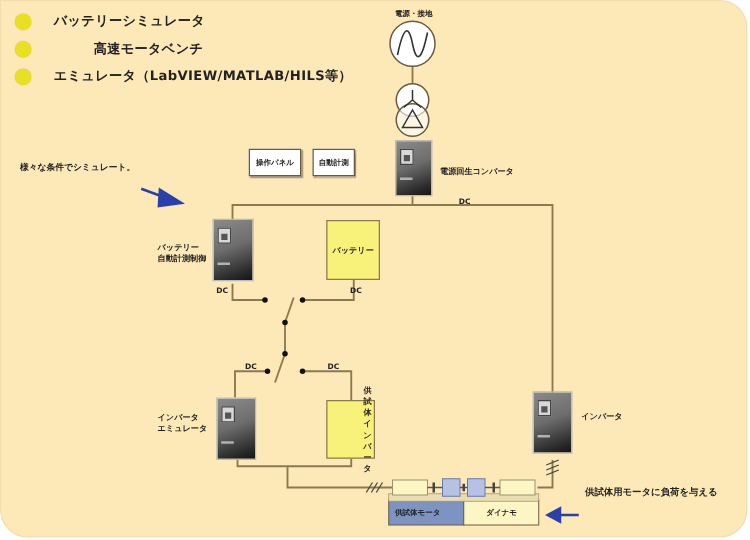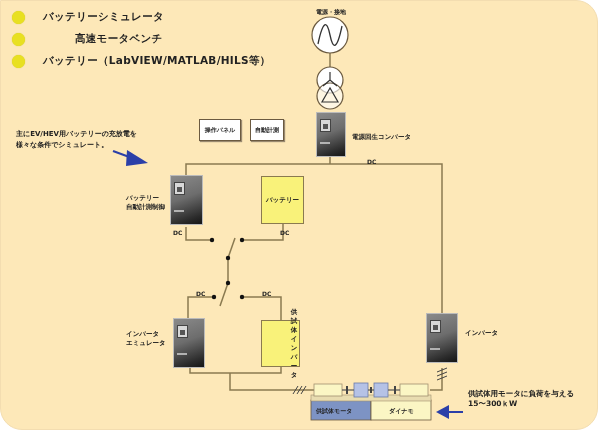--- a/index.html
+++ b/index.html
@@ -35,21 +35,21 @@
 <div class="bullet-row" style="top:9px;">
   <span class="bullet"></span>
   <span class="bullet-text">バッテリーシミュレータ</span>
 </div>
 <div class="bullet-row" style="top:31px;gap:32px;">
   <span class="bullet"></span>
   <span class="bullet-text">高速モータベンチ</span>
 </div>
 <div class="bullet-row" style="top:53px;">
   <span class="bullet"></span>
-  <span class="bullet-text">バッテリー（LabVIEW/MATLAB/HILS等）</span>
+  <span class="bullet-text">エミュレータ（LabVIEW/MATLAB/HILS等）</span>
 </div>
 
 <svg class="wires" width="600" height="432">
   <g stroke="#8a7a50" stroke-width="1.5" fill="none">
 
     <line x1="330" y1="53" x2="330" y2="67"></line>
 
     <line x1="330" y1="157" x2="330" y2="164"></line>
 
     <polyline points="186,178 186,164 442,164 442,317"></polyline>
@@ -142,21 +142,20 @@
 <div class="lbl" style="left:367px;top:157px;font-size:6px;">DC</div>
 
 <div class="wbox" style="left:199px;top:119px;width:42px;height:22px;">
   <span>操作パネル</span>
 </div>
 <div class="wbox" style="left:250px;top:119px;width:34px;height:22px;">
   <span>自動計測</span>
 </div>
 
 <div class="note" style="left:16px;top:129px;font-size:7px;line-height:11px;">
-  <div>主にEV/HEV用バッテリーの充放電を</div>
   <div>様々な条件でシミュレート。</div>
 </div>
 
 <div class="device" style="left:170px;top:175px;width:33px;height:50px;">
   <div class="screen"></div>
     <div class="brand"></div>
 </div>
 <div class="lbl" style="left:126px;top:194px;">
   <div>バッテリー</div>
   <div>自動計測制御</div>
@@ -190,14 +189,13 @@
   <div class="screen"></div>
     <div class="brand"></div>
 </div>
 <div class="lbl" style="left:465px;top:329px;">インバータ</div>
 
 <div class="lbl" style="left:316px;top:406px;font-size:6px;">供試体モータ</div>
 <div class="lbl" style="left:389px;top:406px;font-size:6px;">ダイナモ</div>
 
 <div class="note" style="left:468px;top:389px;font-size:7.5px;line-height:10px;">
   <div>供試体用モータに負荷を与える</div>
-  <div>15〜300ｋW</div>
 </div>
 
 </body></html>

